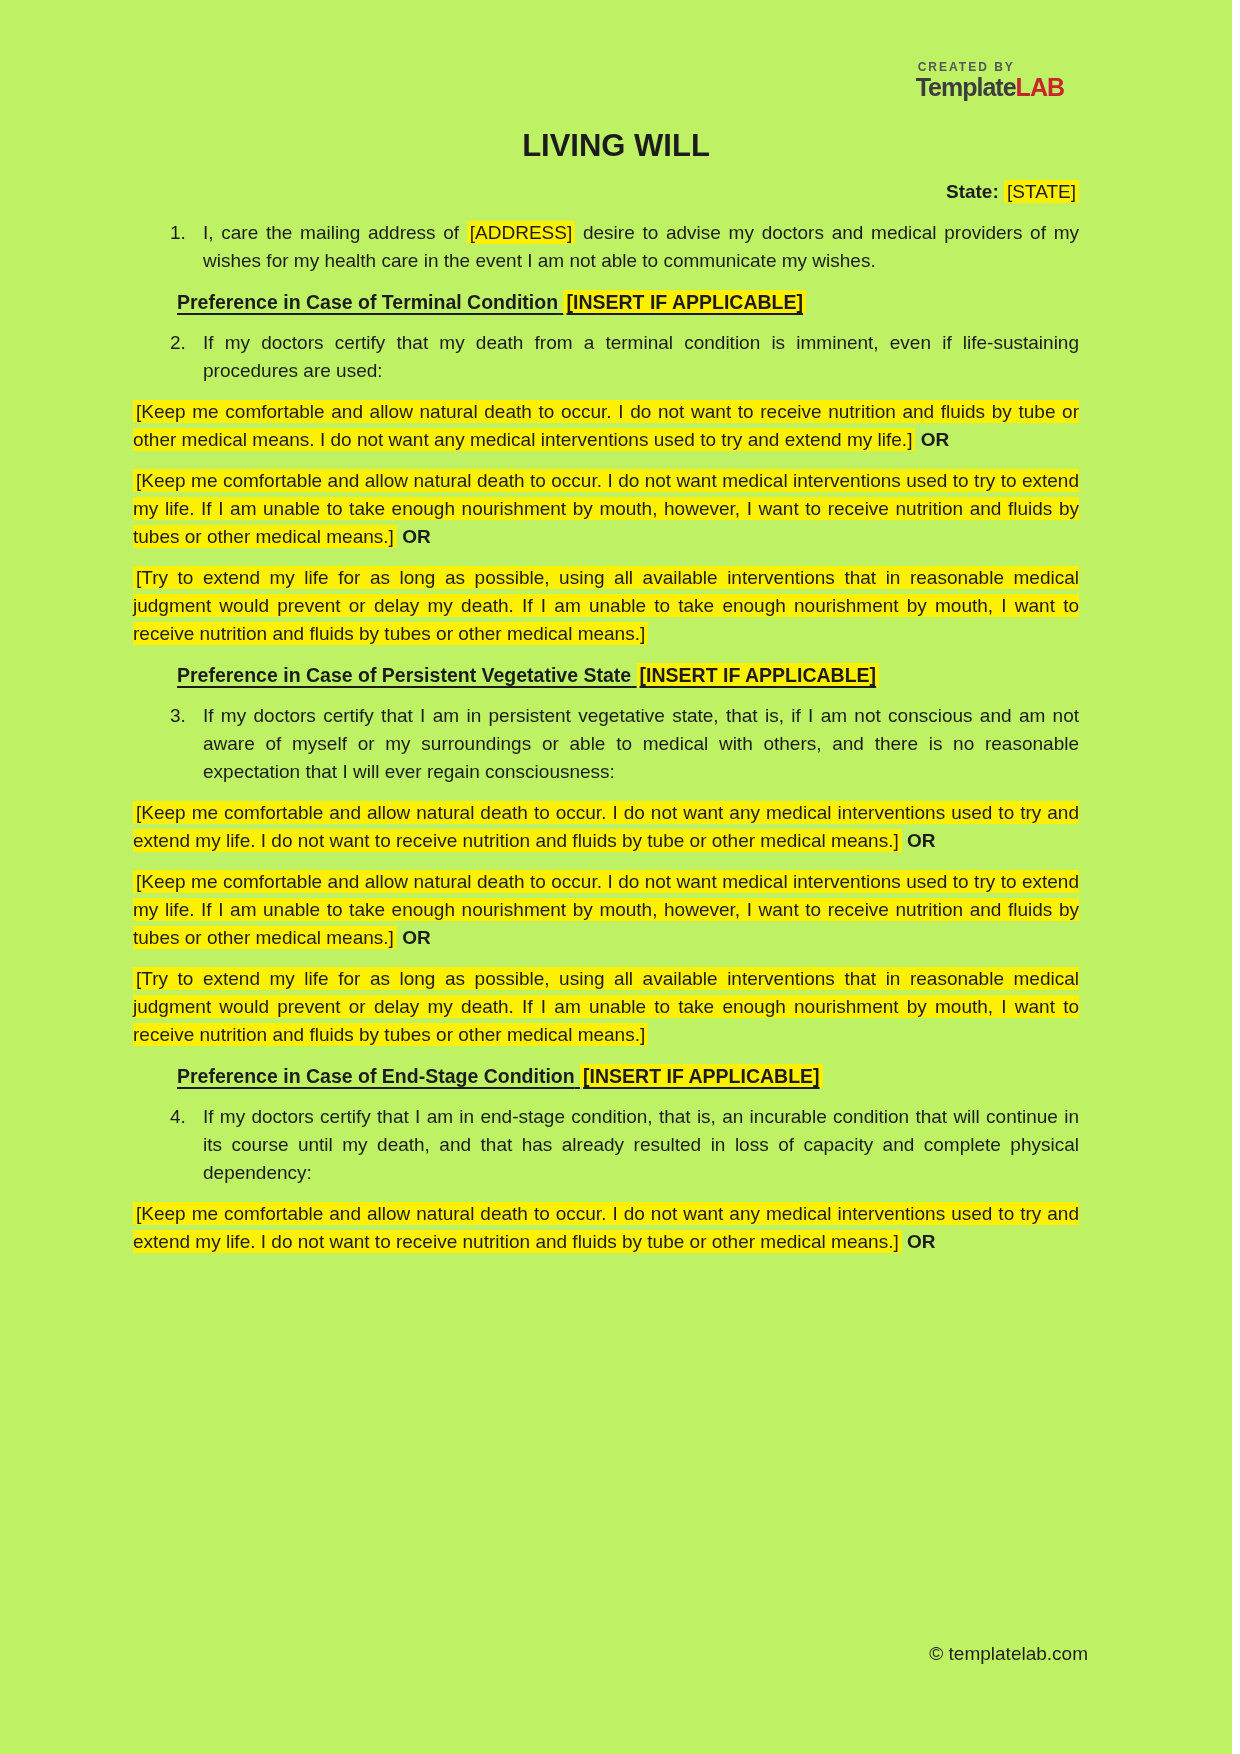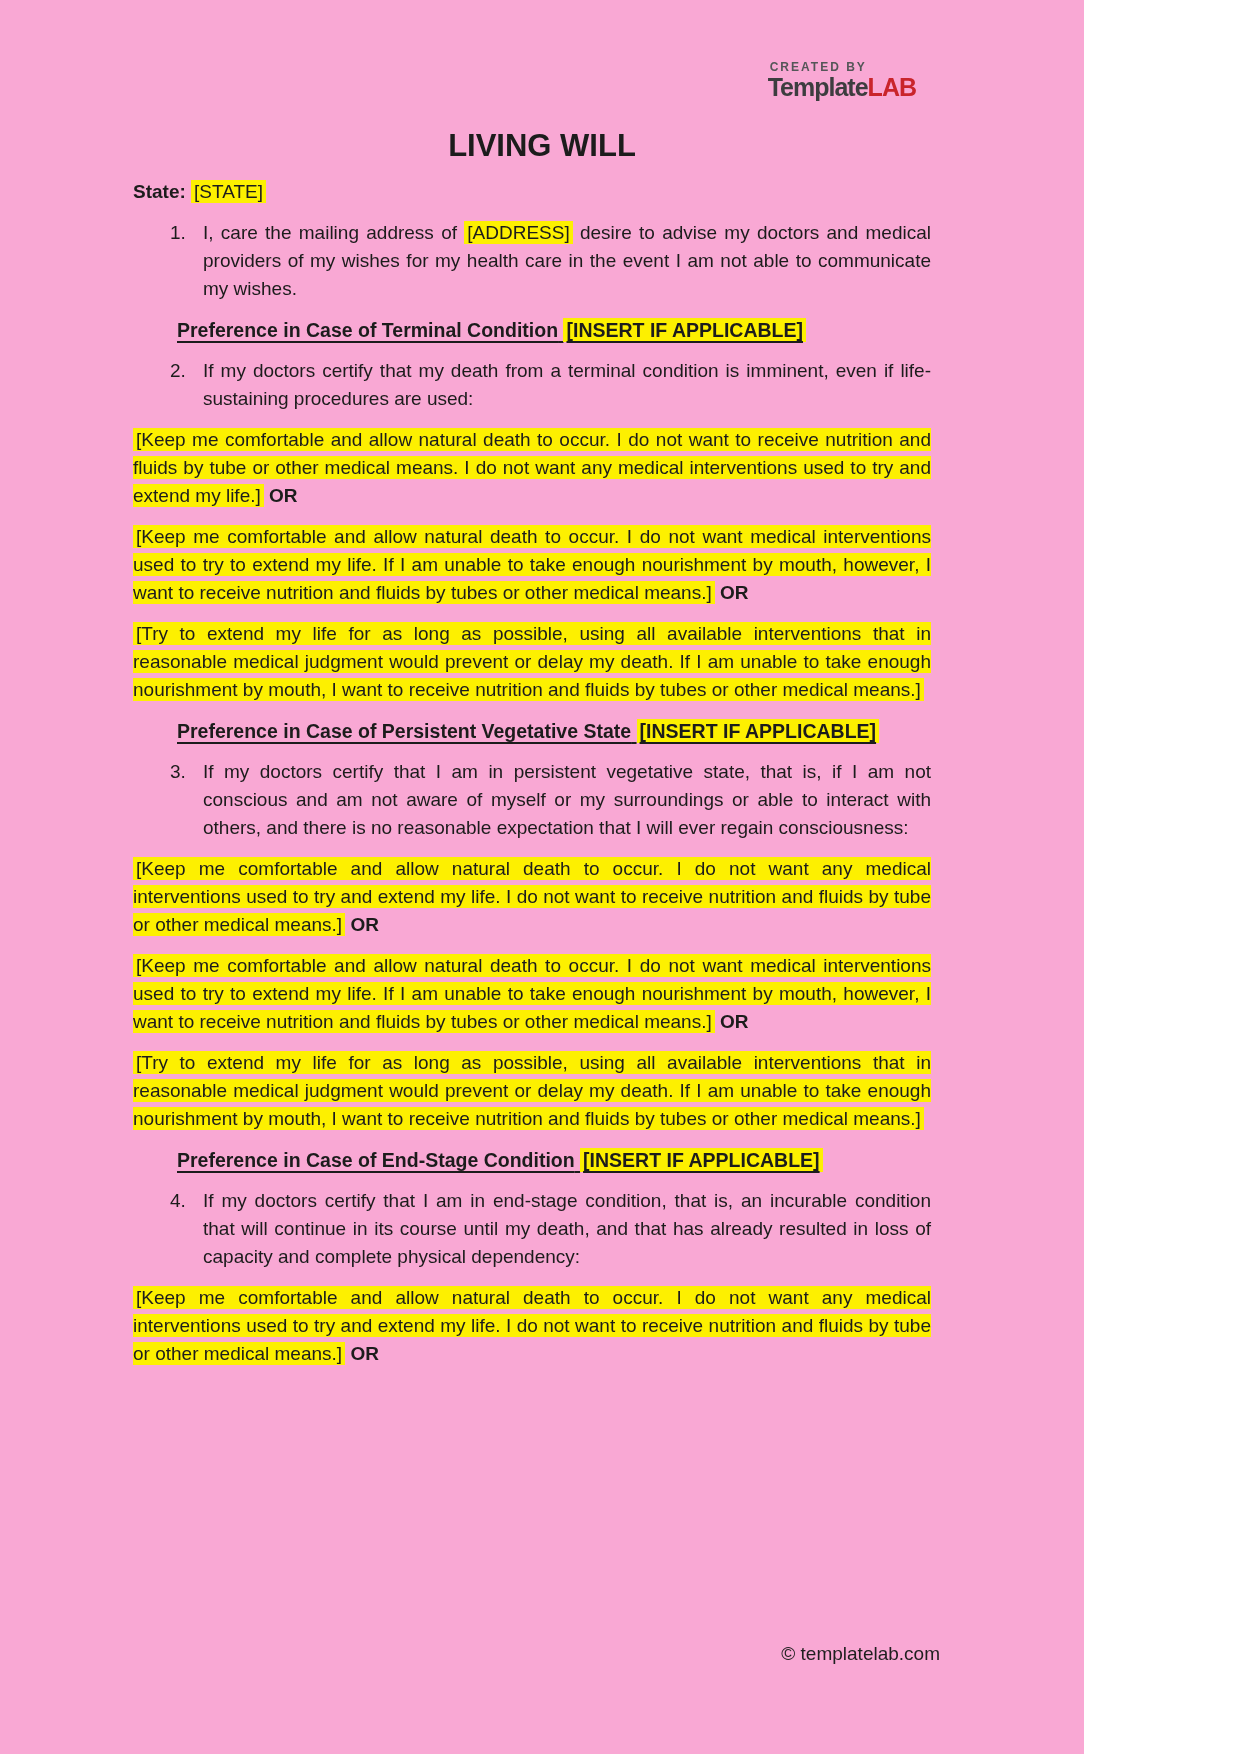--- a/index.html
+++ b/index.html
@@ -4,42 +4,42 @@
 <style>
   :root{
     --highlight:#fdf000;
     --brand_red:#c9242b;
     --brand_gray:#3d3d3f;
     --text:#1c1c1c;
   }
   html,body{margin:0;padding:0;background:#ffffff;}
   .page{
     position:relative;
-    width:1084px;height:1754px;
-    background:#f9a8d4;
+    width:1232px;height:1754px;
+    background:#bef264;
     font-family:"Liberation Sans", sans-serif;
     color:var(--text);
     overflow:hidden;
   }
   .logo{position:absolute;top:60px;right:168px;text-align:left;}
   .logo .created-by{
     font-size:12px;font-weight:bold;letter-spacing:2px;color:#555658;margin:0 0 1px 2px;
   }
   .logo .brand{font-size:25px;font-weight:bold;letter-spacing:-1px;line-height:1.0;}
   .logo .brand .t{color:var(--brand_gray);}
   .logo .brand .lab{color:var(--brand_red);}
   h1{
     margin:0;padding:128px 0 0 0;
     text-align:center;
     font-size:31px;font-weight:bold;letter-spacing:0;
     line-height:36px;
   }
   .content{margin:14px 153px 0 133px;}
   p,.num-item,h2{font-size:19px;line-height:28px;margin:13px 0;}
-  .state-line{margin-top:0;}
+  .state-line{margin-top:0;text-align:right;}
   .bold{font-weight:bold;}
   h2{
     font-weight:bold;font-size:19.5px;
     text-decoration:underline;
     text-decoration-thickness:2px;
     text-underline-offset:4px;
     margin-left:44px;
   }
   .num-item{display:flex;}
   .num-item .num{flex:0 0 70px;padding-left:37px;box-sizing:border-box;}
@@ -81,21 +81,21 @@
     </div>
 
     <p class="opt"><span class="hl">[Keep me comfortable and allow natural death to occur. I do not want to receive nutrition and fluids by tube or other medical means. I do not want any medical interventions used to try and extend my life.]</span> <span class="or">OR</span></p>
     <p class="opt"><span class="hl">[Keep me comfortable and allow natural death to occur. I do not want medical interventions used to try to extend my life. If I am unable to take enough nourishment by mouth, however, I want to receive nutrition and fluids by tubes or other medical means.]</span> <span class="or">OR</span></p>
     <p class="opt"><span class="hl">[Try to extend my life for as long as possible, using all available interventions that in reasonable medical judgment would prevent or delay my death. If I am unable to take enough nourishment by mouth, I want to receive nutrition and fluids by tubes or other medical means.]</span> <span class="or"></span></p>
 
     <h2><span>Preference in Case of Persistent Vegetative State</span> <span class="hl">[INSERT IF APPLICABLE]</span></h2>
 
     <div class="num-item">
       <span class="num">3.</span>
-      <div class="body">If my doctors certify that I am in persistent vegetative state, that is, if I am not conscious and am not aware of myself or my surroundings or able to interact with others, and there is no reasonable expectation that I will ever regain consciousness:</div>
+      <div class="body">If my doctors certify that I am in persistent vegetative state, that is, if I am not conscious and am not aware of myself or my surroundings or able to medical with others, and there is no reasonable expectation that I will ever regain consciousness:</div>
     </div>
 
     <p class="opt"><span class="hl">[Keep me comfortable and allow natural death to occur. I do not want any medical interventions used to try and extend my life. I do not want to receive nutrition and fluids by tube or other medical means.]</span> <span class="or">OR</span></p>
     <p class="opt"><span class="hl">[Keep me comfortable and allow natural death to occur. I do not want medical interventions used to try to extend my life. If I am unable to take enough nourishment by mouth, however, I want to receive nutrition and fluids by tubes or other medical means.]</span> <span class="or">OR</span></p>
     <p class="opt"><span class="hl">[Try to extend my life for as long as possible, using all available interventions that in reasonable medical judgment would prevent or delay my death. If I am unable to take enough nourishment by mouth, I want to receive nutrition and fluids by tubes or other medical means.]</span> <span class="or"></span></p>
 
     <h2><span>Preference in Case of End-Stage Condition</span> <span class="hl">[INSERT IF APPLICABLE]</span></h2>
 
     <div class="num-item">
       <span class="num">4.</span>

